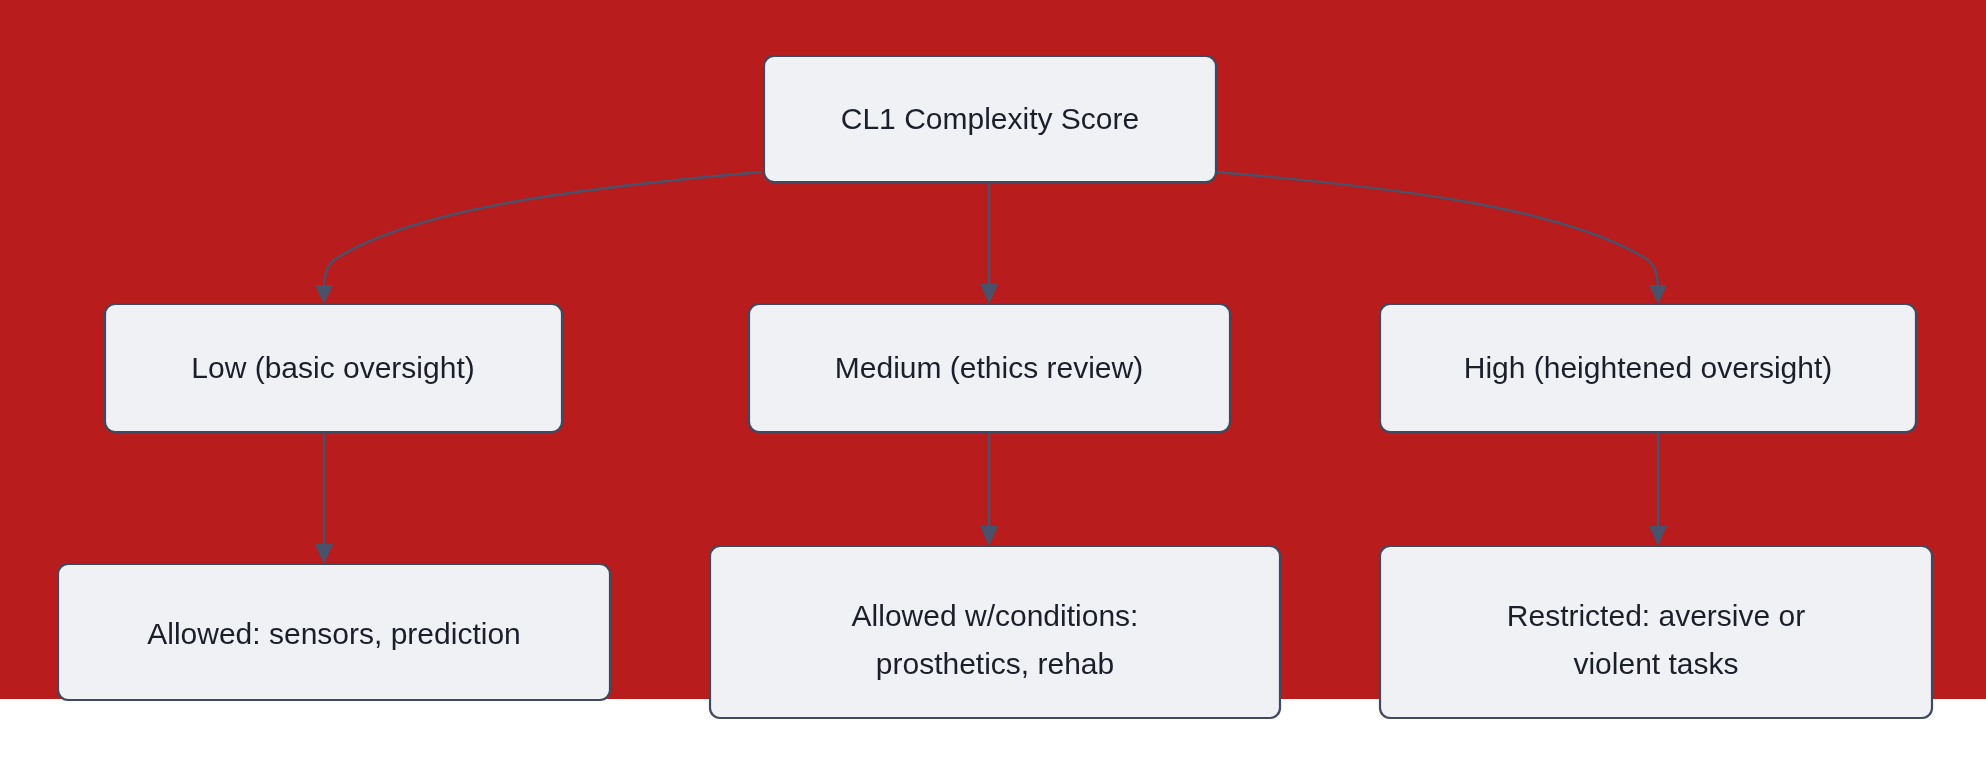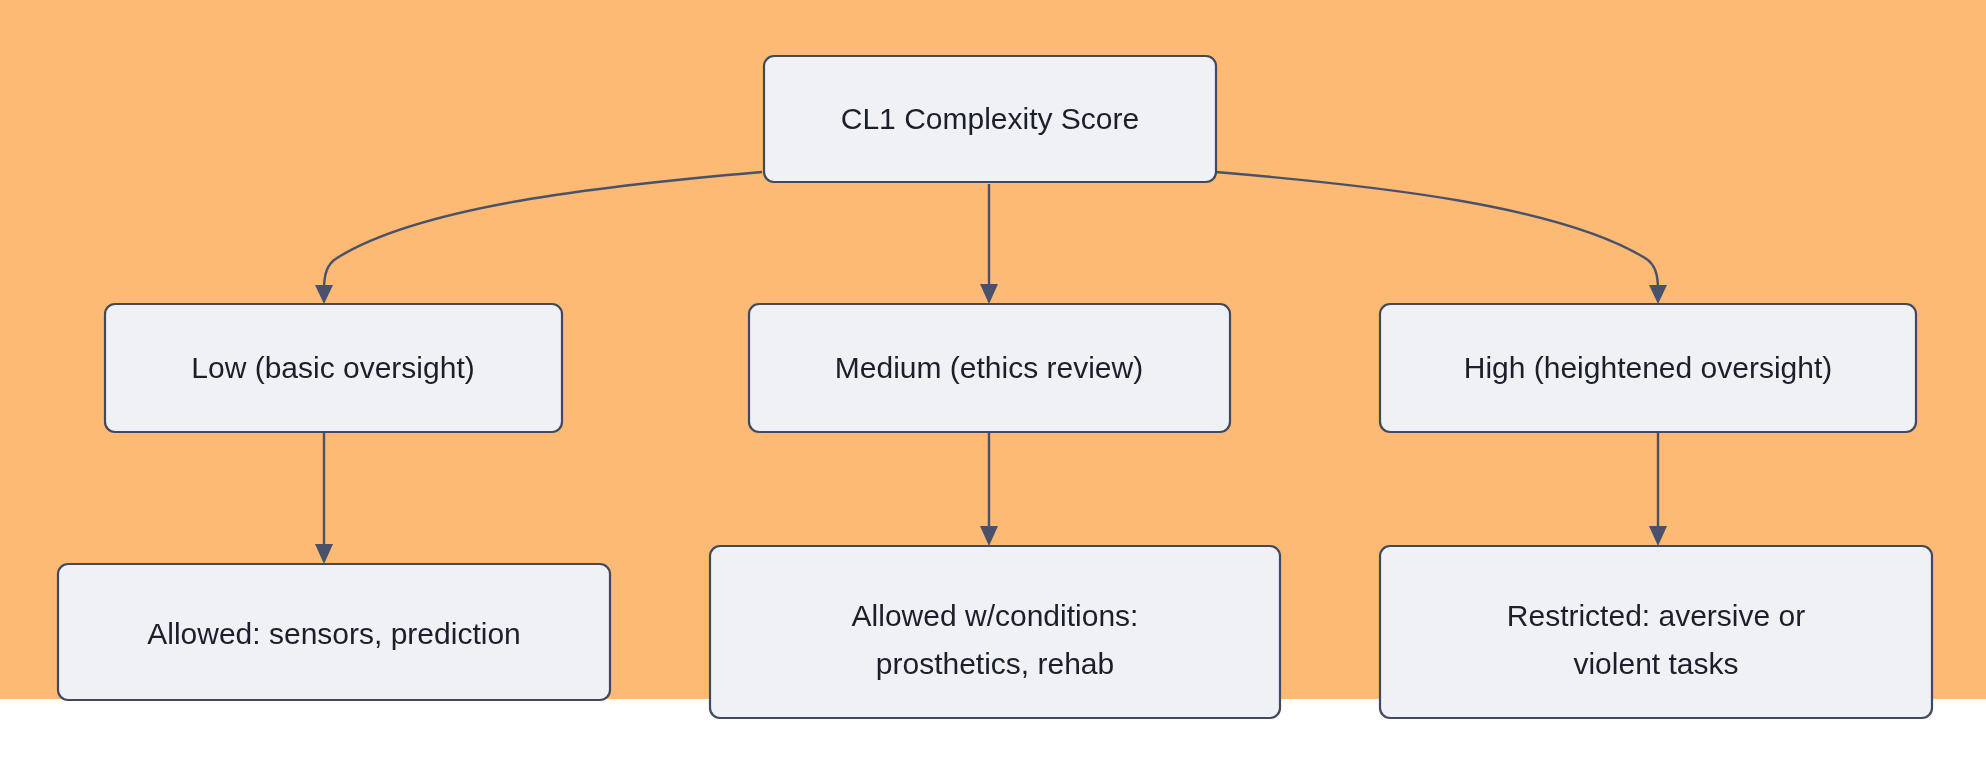--- a/index.html
+++ b/index.html
@@ -10,21 +10,21 @@
   body {
     width: 1986px;
     height: 780px;
     font-family: "Liberation Sans", sans-serif;
     overflow: hidden;
   }
   #flowchart-root {
     position: relative;
     width: 1986px;
     height: 699px;
-    background: #fdba74;
+    background: #b91c1c;
   }
   #diagram-svg {
     display: block;
     width: 1986px;
     height: 780px;
   }
   .node-box {
     fill: #eff1f5;
     stroke: #40495e;
     stroke-width: 2.2;

